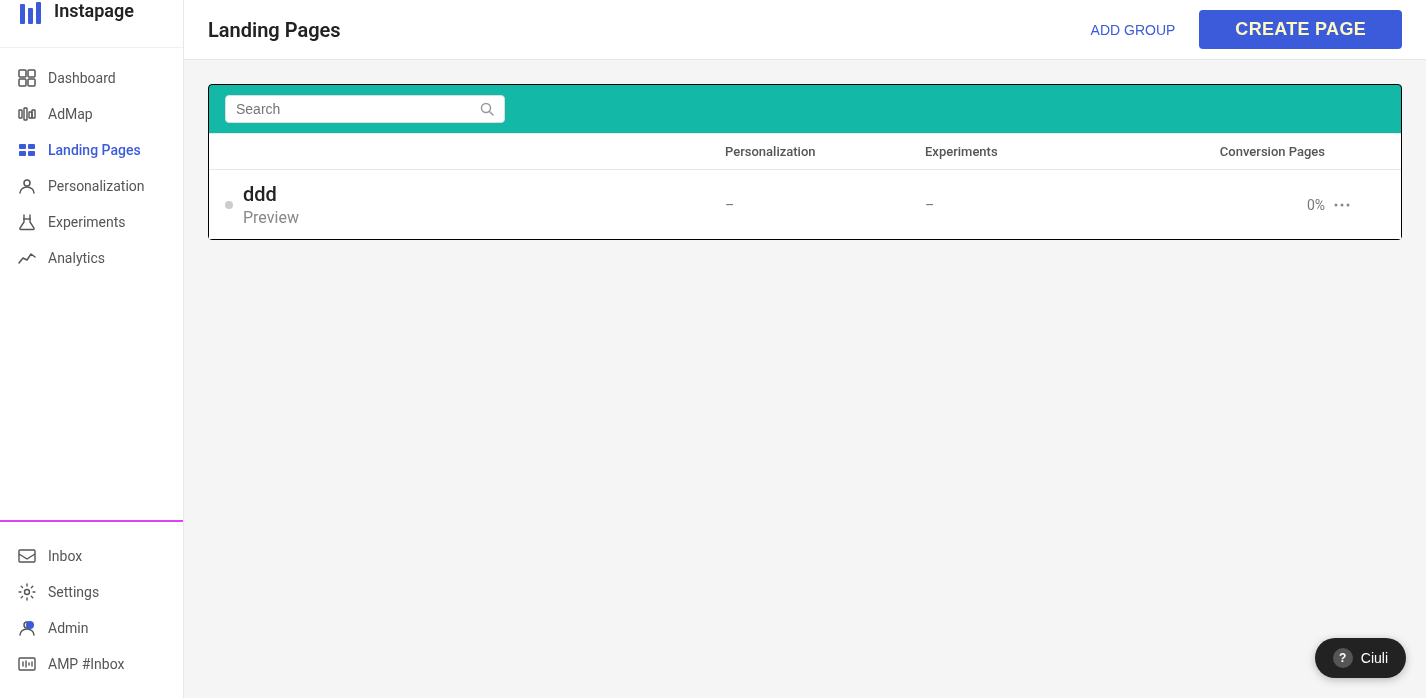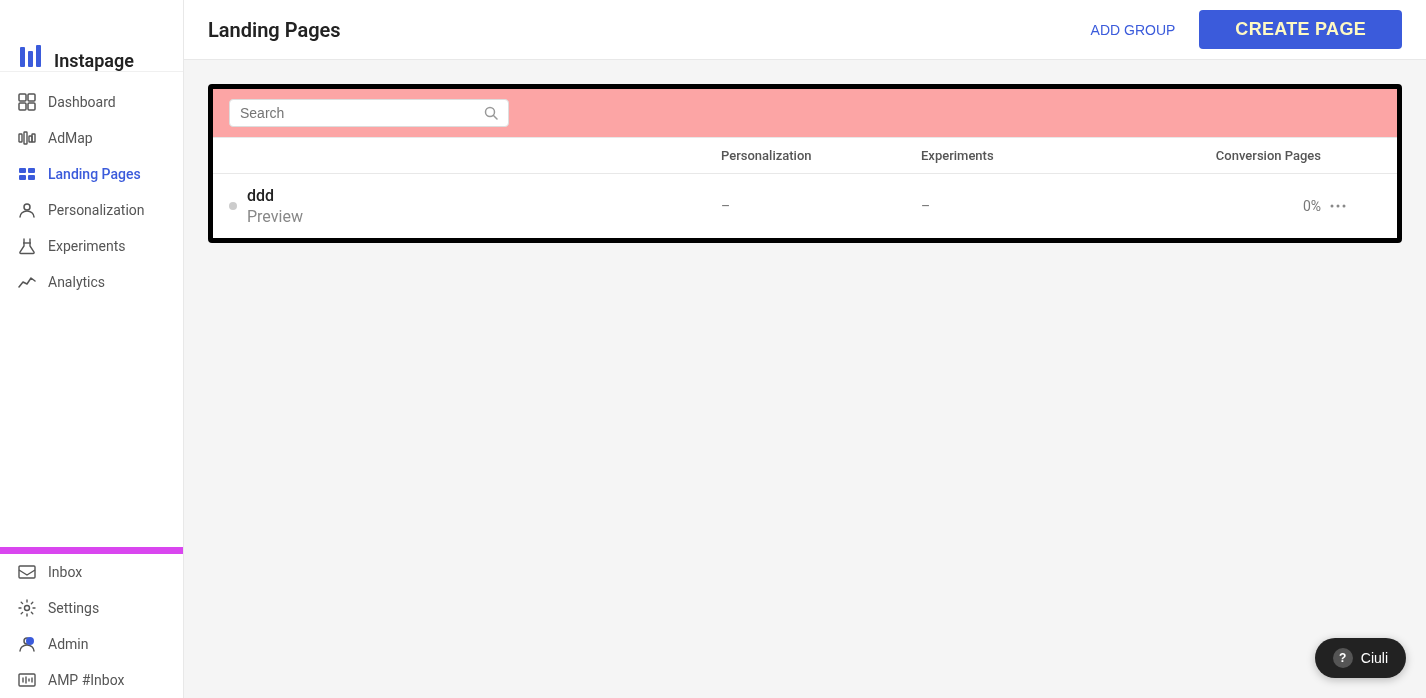--- a/index.html
+++ b/index.html
@@ -10,23 +10,23 @@
       width: 184px;
       min-width: 184px;
       background: #fff;
       border-right: 1px solid #e8e8e8;
       display: flex;
       flex-direction: column;
       height: 100%;
     }
     .sidebar-logo {
       display: flex;
-      align-items: flex-end;
+      align-items: flex-start;
       padding: 0 18px;
-      height: 72px;
+      height: 48px;
       border-bottom: 1px solid #f0f0f0;
     }
     .sidebar-logo-icon {
       width: 28px;
       height: 28px;
       margin-right: 8px;
       flex-shrink: 0;
     }
     .sidebar-logo-text {
       font-size: 18px;
@@ -55,22 +55,22 @@
       width: 18px;
       height: 18px;
       display: flex;
       align-items: center;
       justify-content: center;
       flex-shrink: 0;
       color: inherit;
     }
     .sidebar-item.active .sidebar-item-icon { color: #3b5bdb; }
     .sidebar-bottom {
-      padding: 0 0;
-      border-top: 7px solid #d946ef;
+      padding: 16px 0;
+      border-top: 2px solid #d946ef;
     }
     .admin-dot {
       width: 8px;
       height: 8px;
       background: #3b5bdb;
       border-radius: 50%;
       position: absolute;
       top: 2px;
       right: 2px;
     }
@@ -131,22 +131,22 @@
     }
 
     .main-content {
       flex: 1;
       padding: 24px;
       overflow-y: auto;
     }
 
     
     .table-container {
-      background: #fca5a5;
-      border: 5px solid #000000;
+      background: #14b8a6;
+      border: 1px solid #000000;
       border-radius: 4px;
     }
     .table-toolbar {
       padding: 10px 16px;
       border-bottom: 1px solid #e8e8e8;
       display: flex;
       align-items: center;
     }
     .search-wrapper {
       display: flex;
@@ -198,21 +198,21 @@
       gap: 10px;
     }
     .status-dot {
       width: 8px;
       height: 8px;
       border-radius: 50%;
       background: #ccc;
       flex-shrink: 0;
     }
     .page-name {
-      font-size: 16px;
+      font-size: 20px;
       font-weight: 500;
       color: #222;
     }
     .page-sub {
       font-size: 16px;
       color: #888;
       margin-top: 2px;
     }
     .table-cell {
       font-size: 14px;

